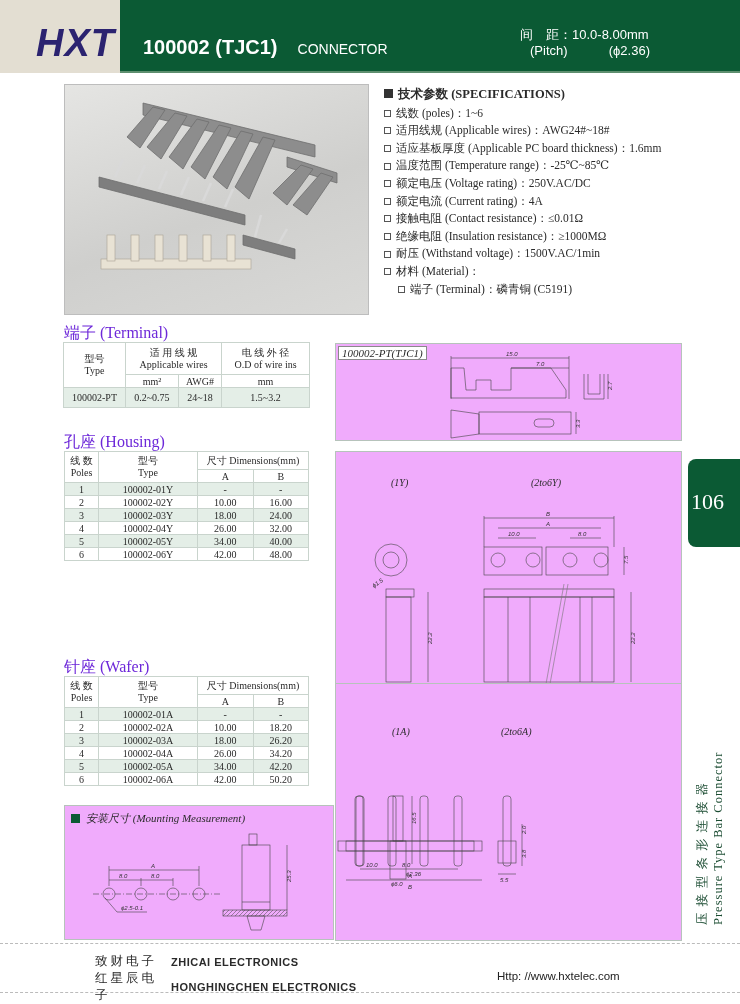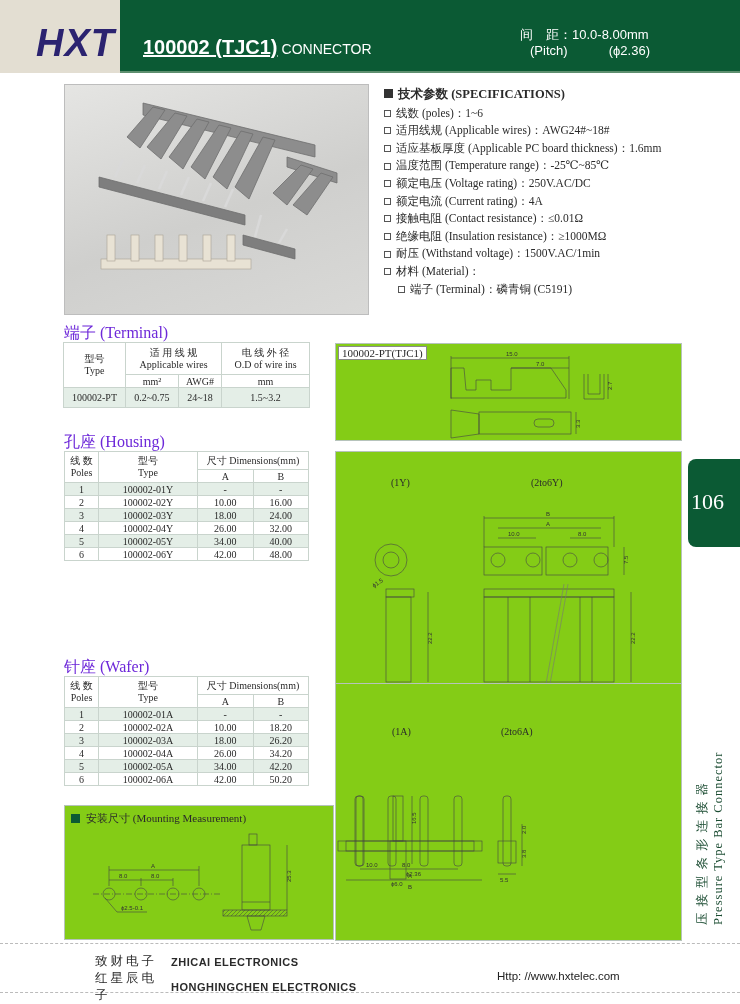--- a/index.html
+++ b/index.html
@@ -4,22 +4,22 @@
 <style>
   * { box-sizing: border-box; margin: 0; padding: 0; }
   html, body { width: 740px; height: 1004px; background: #ffffff; overflow: hidden; }
   body { position: relative; font-family: "Liberation Serif", "DejaVu Serif", serif; color: #2a2a2a; }
 
   
   .hdr-logo { position: absolute; left: 0; top: 0; width: 120px; height: 73px; background: #e3ded2; }
   .hdr-logo span { position: absolute; left: 36px; top: 22px; font-family: "Liberation Sans", sans-serif; font-weight: bold; font-style: italic; font-size: 38px; color: #2b2370; letter-spacing: 1px; }
   .hdr-bar { position: absolute; left: 120px; top: 0; width: 620px; height: 73px; background: #0b5a34; border-bottom: 2px solid #5e8f6f; }
   .hdr-title { position: absolute; left: 23px; top: 36px; color: #fff; font-family: "Liberation Sans", sans-serif; }
-  .hdr-title .big { font-size: 20px; font-weight: bold; text-decoration: underline; }
-  .hdr-title .small { font-size: 14px; margin-left: 4px; }
+  .hdr-title .big { font-size: 20px; font-weight: bold; }
+  .hdr-title .small { font-size: 14px; margin-left: 20px; }
   .hdr-pitch { position: absolute; left: 400px; top: 27px; color: #fff; font-family: "Liberation Sans", sans-serif; font-size: 13px; line-height: 16px; }
   .hdr-pitch .r1 { display: flex; }
   .hdr-pitch .r2 { display: flex; justify-content: space-between; width: 130px; padding-left: 10px; }
 
   
   .photo { position: absolute; left: 64px; top: 84px; width: 305px; height: 231px; border: 1px solid #bdbdbd;
     background: linear-gradient(160deg, #e5e5e3 0%, #cfcfcd 55%, #d9d9d7 100%); overflow: hidden; }
 
   
   .specs { position: absolute; left: 384px; top: 86px; width: 330px; font-size: 11.5px; line-height: 17.6px; }
@@ -32,21 +32,21 @@
   
   .sec-title { position: absolute; font-size: 16px; color: #6d28d9; }
 
   
   table.tbl { position: absolute; border-collapse: collapse; font-size: 10px; text-align: center; }
   table.tbl td, table.tbl th { border: 1px solid #c9d4cd; font-weight: normal; padding: 0 2px; }
   table.tbl tr.alt td { background: #e4eee7; }
   table.tbl { border: 1px solid #a9b7ae; }
 
   
-  .panel { position: absolute; border: 1px solid #b6c3bb; background: #84cc16; }
+  .panel { position: absolute; border: 1px solid #b6c3bb; background: #f0abfc; font-style: italic; }
   .panel-label { position: absolute; left: 2px; top: 2px; border: 1px solid #8a8a8a; padding: 0 3px; font-size: 11px; background: #fff; }
   .draw-label { position: absolute; font-size: 10px; }
   svg.draw { position: absolute; }
   svg.draw text { font-family: "Liberation Sans", sans-serif; font-size: 6px; fill: #333; }
 
   
   .page-tab { position: absolute; left: 688px; top: 459px; width: 52px; height: 88px; background: #0b5a34; border-radius: 8px 0 0 8px; }
   .page-tab span { position: absolute; left: 3px; top: 30px; color: #fff; font-size: 22px; }
 
   .side-text { position: absolute; left: 694px; top: 925px; transform-origin: 0 0; transform: rotate(-90deg); white-space: nowrap; font-size: 12.5px; color: #1c4d33; line-height: 16px; letter-spacing: 1px; }

